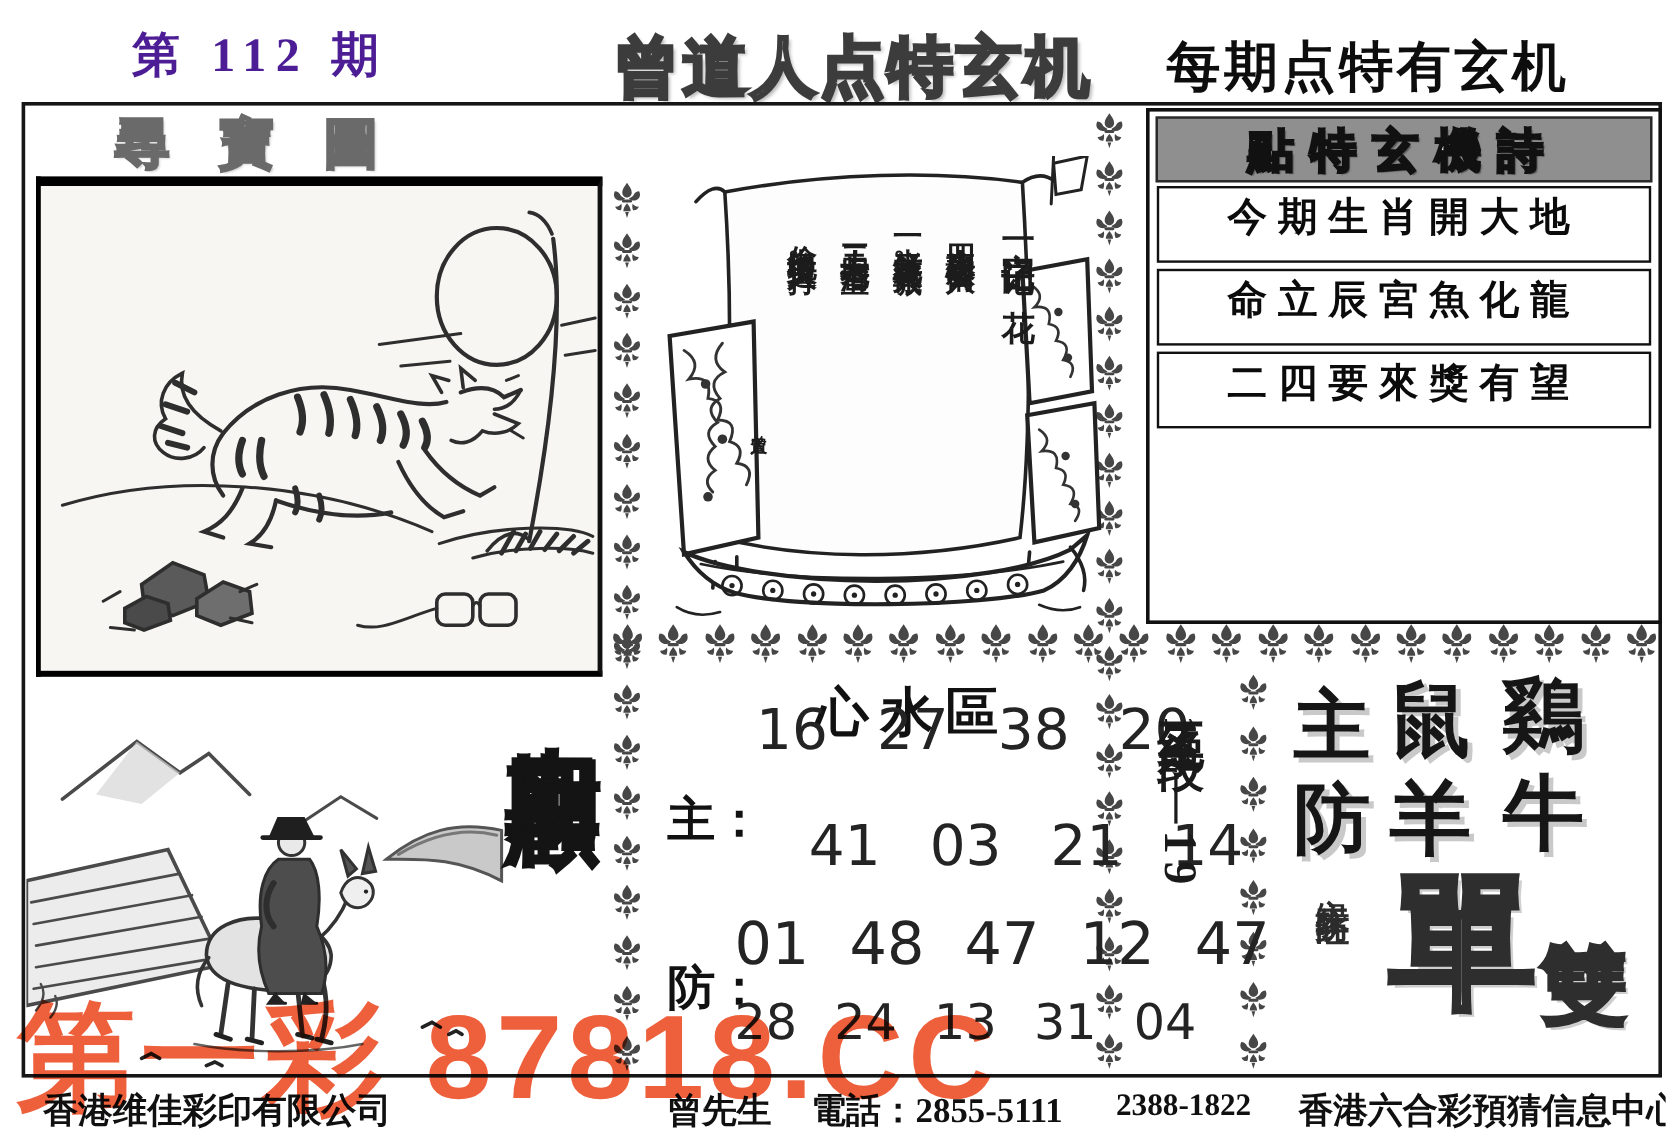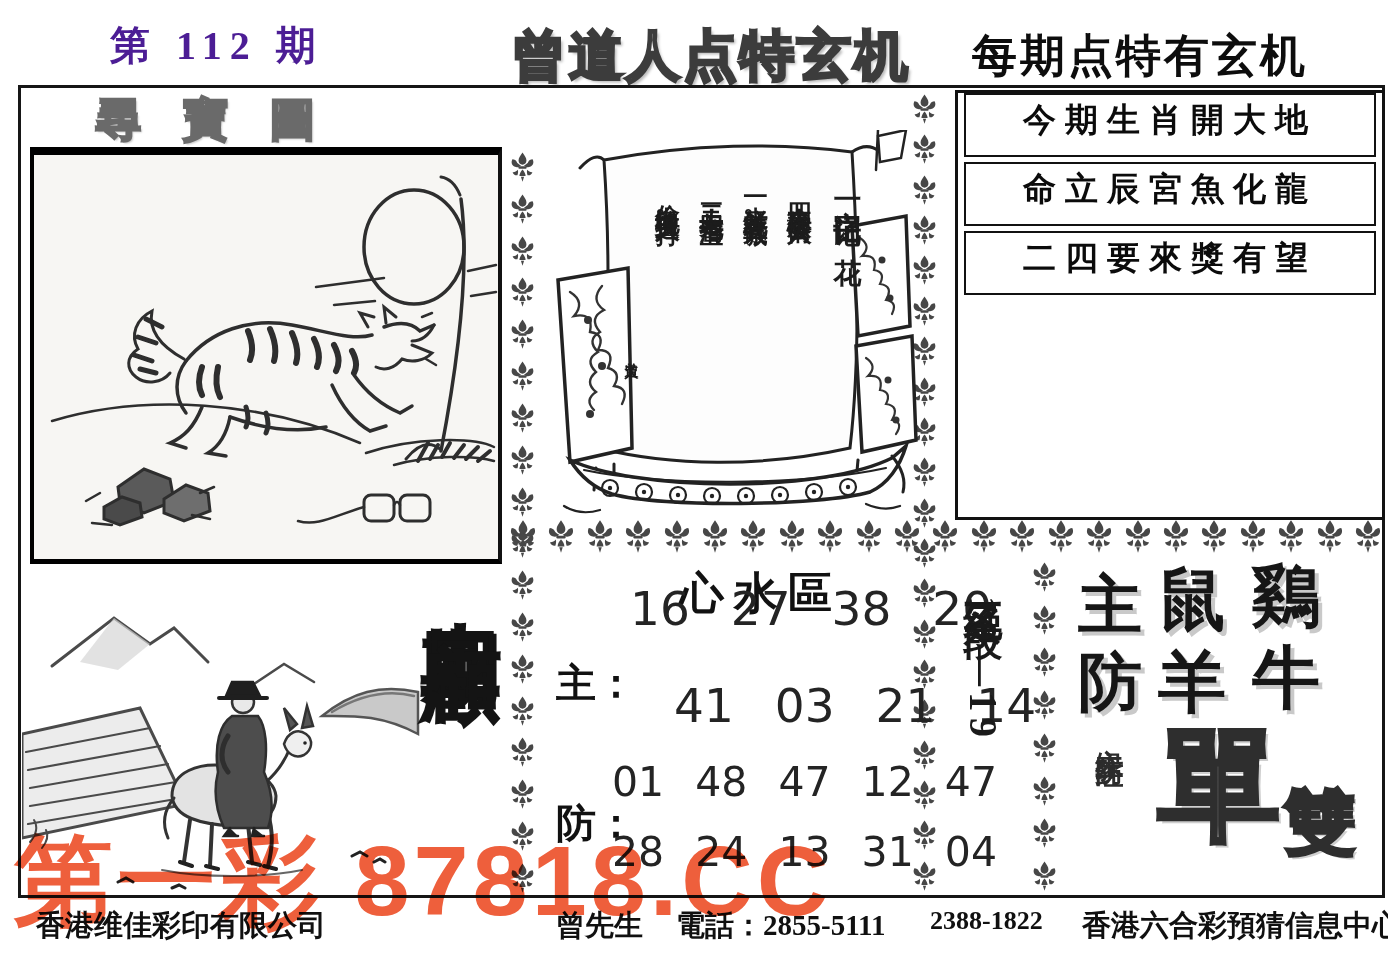--- a/index.html
+++ b/index.html
@@ -58,21 +58,21 @@
   }
   .boat-poem .bp-head{font-size:28px;letter-spacing:4px;margin-left:12px;}
   .boat-poem .bp-line{font-size:24.5px;letter-spacing:3px;margin-left:11px;}
   .boat-poem .bp-sign{font-size:14px;padding-top:168px;letter-spacing:1px;margin-left:6px;}
   .xs-title{left:636px;top:564px;width:250px;text-align:center;font-size:44px;font-weight:800;letter-spacing:10px;}
   .num{font-family:"DejaVu Sans","Liberation Sans",sans-serif;color:#242424;white-space:nowrap;}
   .zhu-label{left:556px;top:656px;font-size:40px;font-weight:800;}
   .zhu-row1{left:630px;top:581px;font-size:47px;word-spacing:26px;}
   .zhu-row2{left:630px;top:678px;font-size:47px;word-spacing:26px;margin-left:44px;}
   .fang-label{left:556px;top:796px;font-size:40px;font-weight:800;}
-  .fang-row1{left:612px;top:758px;font-size:41px;word-spacing:18px;}
+  .fang-row1{left:612px;top:758px;font-size:49px;word-spacing:18px;}
   .fang-row2{left:612px;top:828px;font-size:41px;word-spacing:18px;}
   
   .poem-box{
     left:955px;top:90px;width:430px;height:430px;box-sizing:border-box;
     border:3px solid #111;background:#fff;
   }
   .poem-banner{
     margin:4px 5px 3px 5px;height:55px;line-height:55px;text-align:center;
     background:#8f8f8f;border:2px solid #2a2a2a;box-sizing:border-box;
     font-size:38px;font-weight:800;letter-spacing:14px;color:#ffffff;
@@ -1127,20 +1127,21 @@
 
 <div class="abs xs-title">心水區</div>
 <div class="abs zhu-label">主：</div>
 <div class="abs num zhu-row1">16 27 38 20</div>
 <div class="abs num zhu-row2">41 03 21 14</div>
 <div class="abs fang-label">防：</div>
 <div class="abs num fang-row1">01 48 47 12 47</div>
 <div class="abs num fang-row2">28 24 13 31 04</div>
 
 <div class="abs poem-box">
+  <div class="poem-banner">點特玄機詩</div>
   <div class="poem-row">今期生肖開大地</div>
   <div class="poem-row">命立辰宮魚化龍</div>
   <div class="poem-row">二四要來獎有望</div>
 </div>
 
 <div class="abs juesha">绝杀一段10—19</div>
 <div class="abs tip-col tip1">
   <div>主</div>
   <div>防</div>
 </div>

